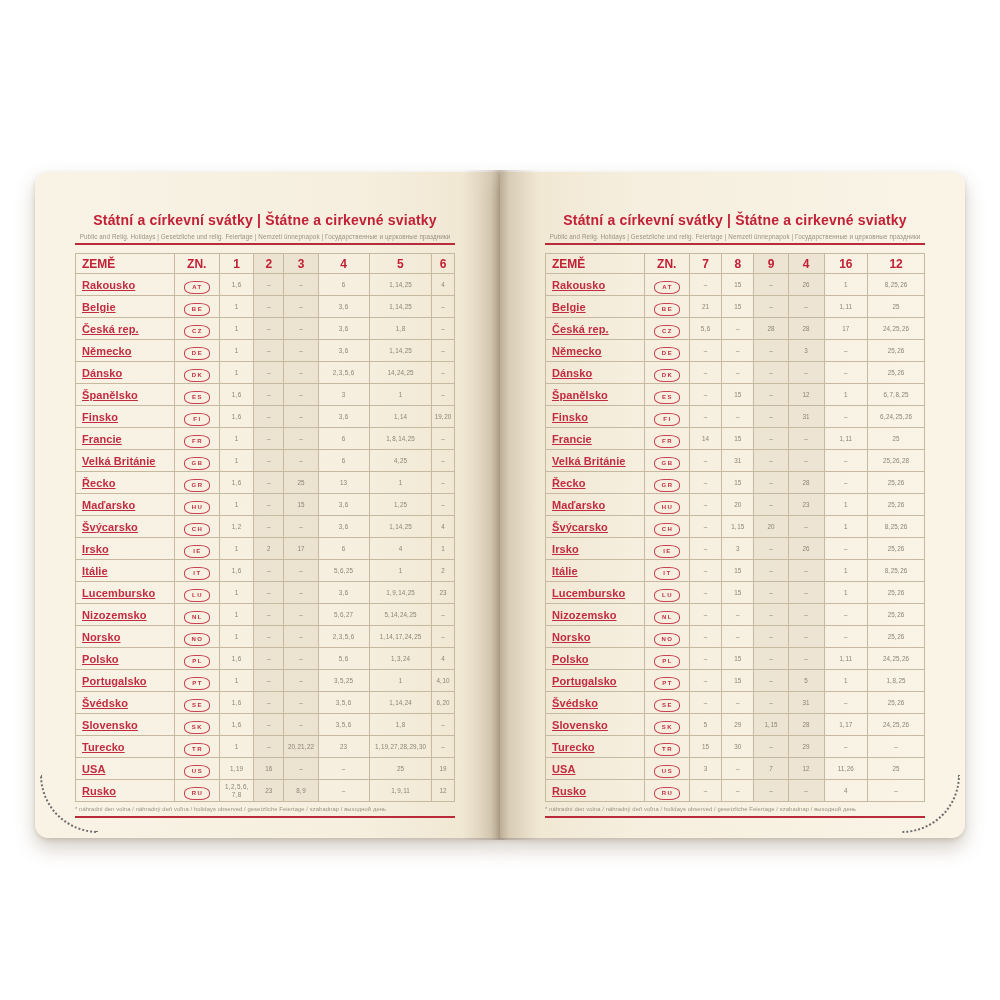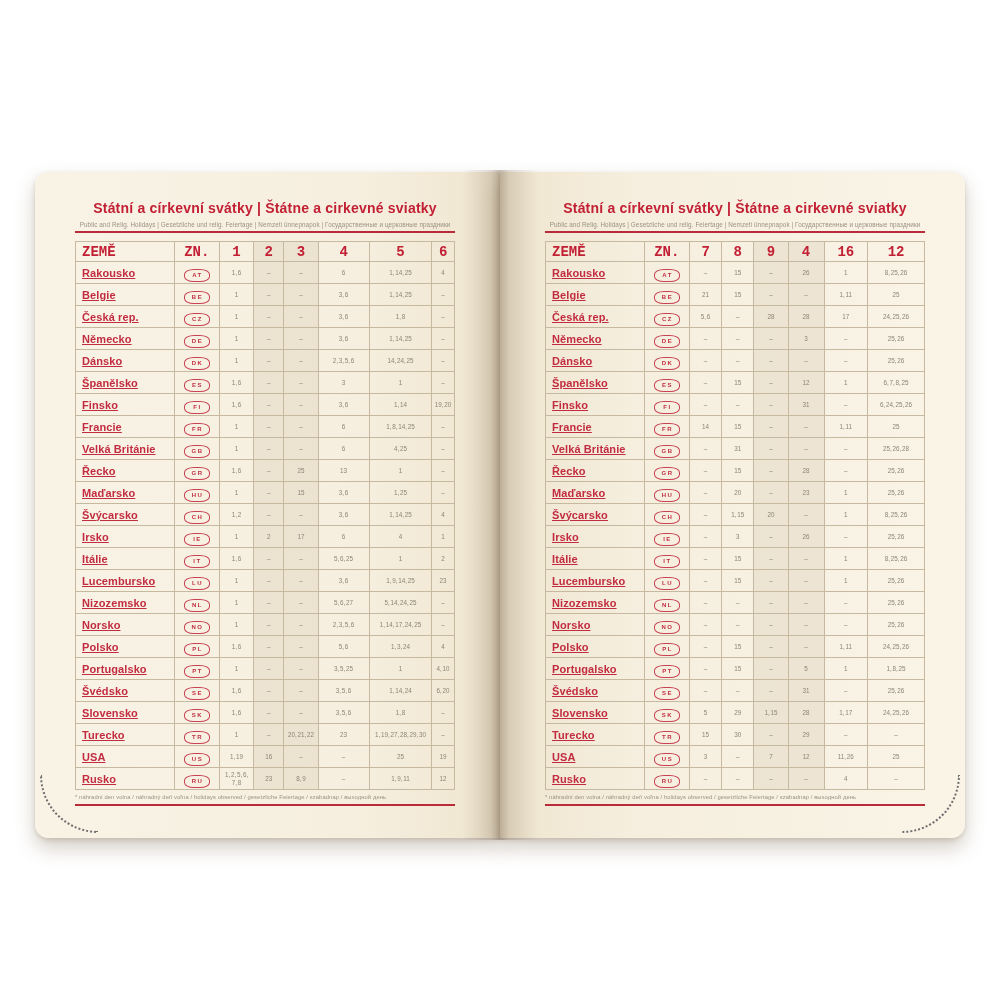--- a/index.html
+++ b/index.html
@@ -9,27 +9,27 @@
         background:linear-gradient(to right,#f9f3e6 0%,#f6efdf 70%,#efe5cf 100%);
         box-shadow:0 10px 20px rgba(100,75,45,.28), 0 2px 4px rgba(100,75,45,.18);}
   .page-left{left:35px;border-radius:12px 2px 2px 14px;}
   .page-right{left:500px;border-radius:2px 12px 14px 2px;
         background:linear-gradient(to left,#faf4e7 0%,#f6efdf 70%,#efe5cf 100%);}
   .gutter-shadow{position:absolute;left:462px;top:170px;width:76px;height:670px;z-index:5;pointer-events:none;
         background:linear-gradient(to right,rgba(70,45,20,0) 0%,rgba(70,45,20,.14) 38%,rgba(70,45,20,.30) 50%,rgba(70,45,20,.14) 62%,rgba(70,45,20,0) 100%);}
   .page-inner{position:relative;padding-top:28px;width:380px;}
   .page-left  .page-inner{margin-left:40px;}
   .page-right .page-inner{margin-left:45px;}
-  .title{margin:0 0 5px 0;text-align:center;font-size:14px;font-weight:bold;color:#c22035;letter-spacing:.2px;}
+  .title{margin:12px 0 5px 0;text-align:center;font-size:14px;font-weight:bold;color:#c22035;letter-spacing:.2px;}
   .subtitle{margin:0 0 3px 0;text-align:center;font-size:6.3px;color:#9a9182;letter-spacing:.1px;white-space:nowrap;}
   .rule{height:2px;background:#b92b3b;margin-bottom:8px;}
   .rule.bottom{margin-top:4px;margin-bottom:0;}
   table.holidays{border-collapse:collapse;table-layout:fixed;width:380px;}
   table.holidays th,table.holidays td{border:1px solid #c6b99f;}
-  table.holidays th{height:19px;font-size:14px;color:#c22035;text-align:center;font-weight:bold;padding:0;font-family:Liberation Mono, monospace;}
+  table.holidays th{height:19px;font-size:12px;color:#c22035;text-align:center;font-weight:bold;padding:0;}
   table.holidays th.country-h{text-align:left;padding-left:6px;}
   td.country{height:19px;font-size:11px;font-weight:bold;color:#c22c40;padding-left:6px;letter-spacing:.1px;text-decoration:underline;}
   td.code{text-align:center;}
   .badge{display:inline-block;min-width:20px;padding:0 2px;height:11px;line-height:10px;
          border:1px solid #c84253;border-radius:10px/5.5px;color:#c22c40;
          font-size:6px;font-weight:bold;letter-spacing:1.5px;text-indent:1.5px;}
   td.month{font-size:6.3px;color:#8d8476;text-align:center;line-height:8px;
            padding:0 2px;word-spacing:-1px;letter-spacing:0;}
   td.shaded,th.shaded{background:rgba(168,146,110,.14);}
   .footnote{margin:4px 0 0 0;font-size:5.8px;color:#9a9182;letter-spacing:.1px;}

